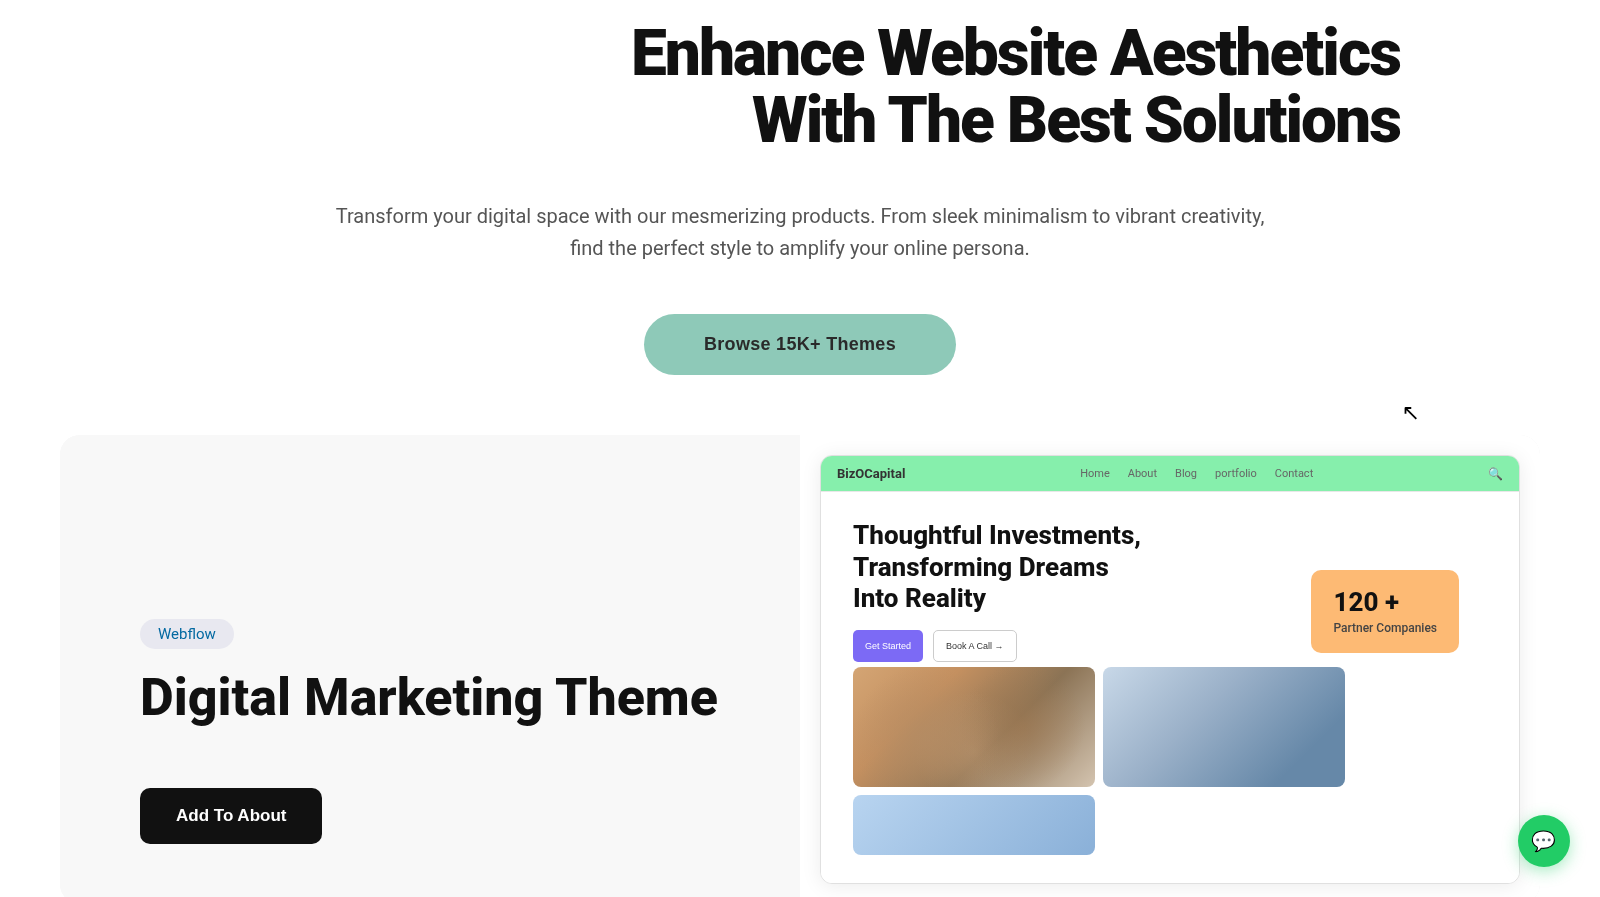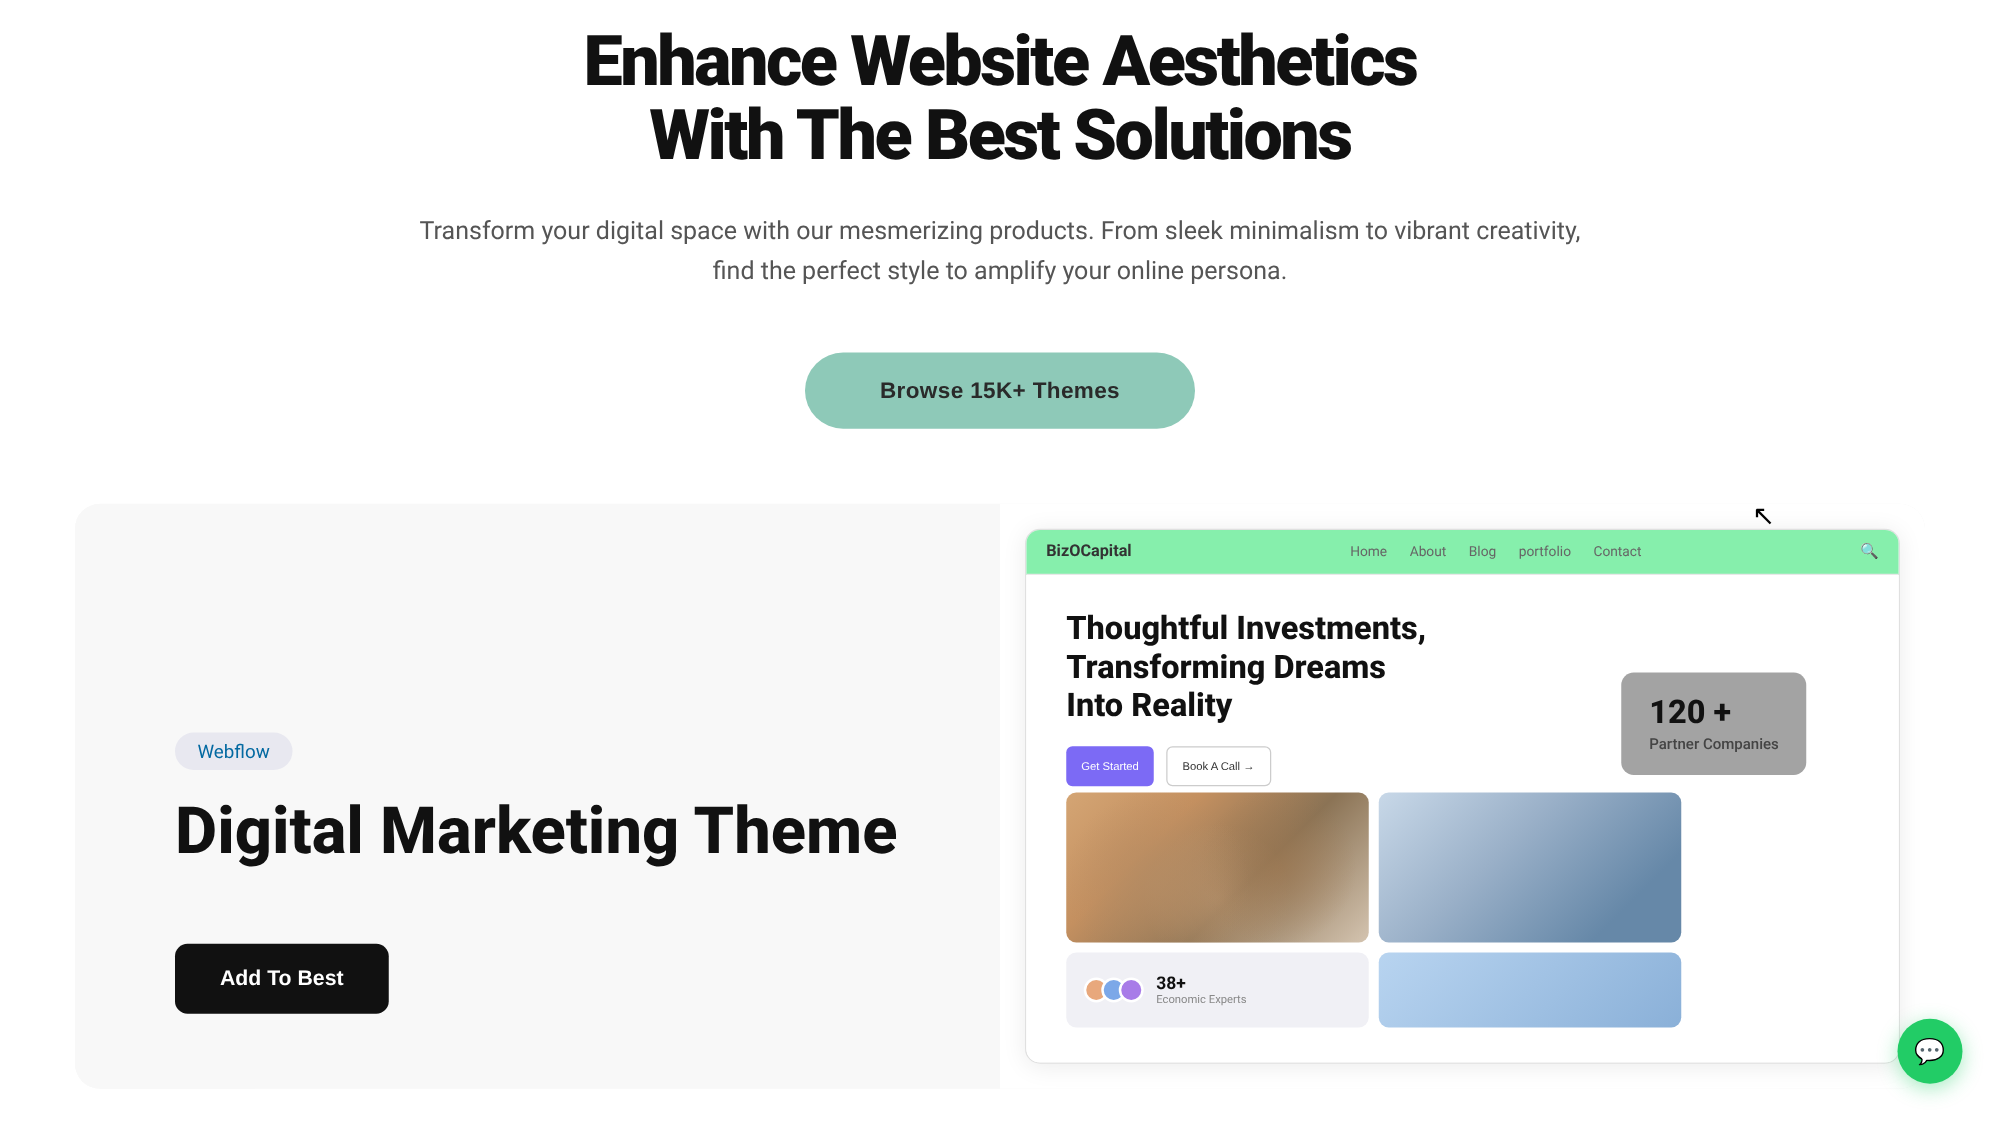--- a/index.html
+++ b/index.html
@@ -15,26 +15,27 @@
       overflow-x: hidden;
       position: relative;
     }
 
     
     .hero-section {
       text-align: center;
       padding: 20px 200px 60px 200px;
     }
     .hero-title {
-      font-size: 56px;
+      font-size: 64px;
       font-weight: 900;
       color: #111111;
       line-height: 1.05;
       letter-spacing: -2px;
-      margin-bottom: 30px;
+      margin-bottom: 46px;
+      text-align: right;
     }
     .hero-subtitle {
       font-size: 20px;
       color: #555555;
       line-height: 1.6;
       max-width: 950px;
       margin: 0 auto 50px auto;
     }
     .browse-btn {
       display: inline-block;
@@ -175,22 +176,22 @@
       font-size: 9px;
       padding: 10px 12px;
       border-radius: 5px;
       border: 1px solid #ccc;
     }
 
     
     .preview-stat-box {
       position: absolute;
       top: 50px;
-      right: 42px;
-      background: #a3a3a3;
+      right: 28px;
+      background: #fdba74;
       border-radius: 10px;
       padding: 18px 22px;
       min-width: 130px;
     }
     .stat-number {
       font-size: 26px;
       font-weight: 800;
       color: #111;
       line-height: 1.1;
     }
@@ -332,21 +333,21 @@
   </h1>
   <p class="hero-subtitle">Transform your digital space with our mesmerizing products. From sleek minimalism to vibrant creativity, find the perfect style to amplify your online persona.</p>
   <button class="browse-btn">Browse 15K+ Themes</button>
 </section>
 
 <section class="card-section">
 
   <div class="card-left">
     <span class="webflow-badge">Webflow</span>
     <h2 class="theme-title">Digital Marketing Theme</h2>
-    <button class="add-to-cart-btn">Add To Best</button>
+    <button class="add-to-cart-btn">Add To About</button>
   </div>
 
   <div class="card-right">
     <div class="preview-browser">
 
       <div class="browser-bar">
         <span class="browser-logo">BizOCapital</span>
         <div class="browser-nav">
           <span>Home</span>
           <span>About</span>
@@ -369,31 +370,20 @@
               <button class="preview-btn-primary">Get Started</button>
               <button class="preview-btn-secondary">Book A Call →</button>
             </div>
 
             <div class="preview-images">
               <div class="img-meeting"></div>
               <div class="img-person"></div>
             </div>
 
             <div class="preview-bottom">
-              <div class="stat-card-small">
-                <div class="mini-avatars">
-                  <div class="mini-avatar"></div>
-                  <div class="mini-avatar"></div>
-                  <div class="mini-avatar"></div>
-                </div>
-                <div>
-                  <div class="stat-card-num">38+</div>
-                  <div class="stat-card-lbl">Economic Experts</div>
-                </div>
-              </div>
               <div class="stat-card-img"></div>
             </div>
           </div>
 
           <div class="preview-right-col">
             <div class="preview-stat-box">
               <div class="stat-number">120 +</div>
               <div class="stat-label">Partner Companies</div>
             </div>
           </div>

